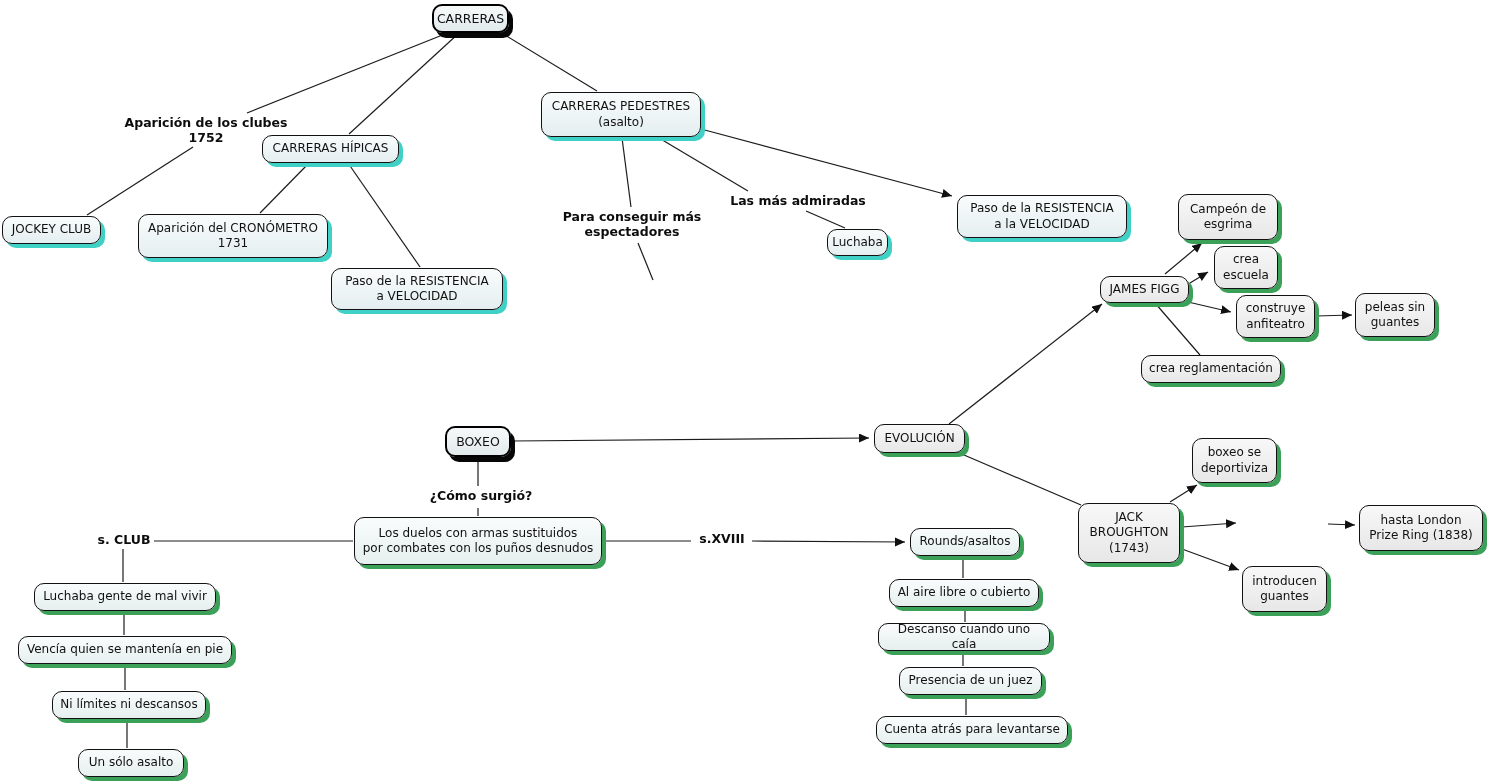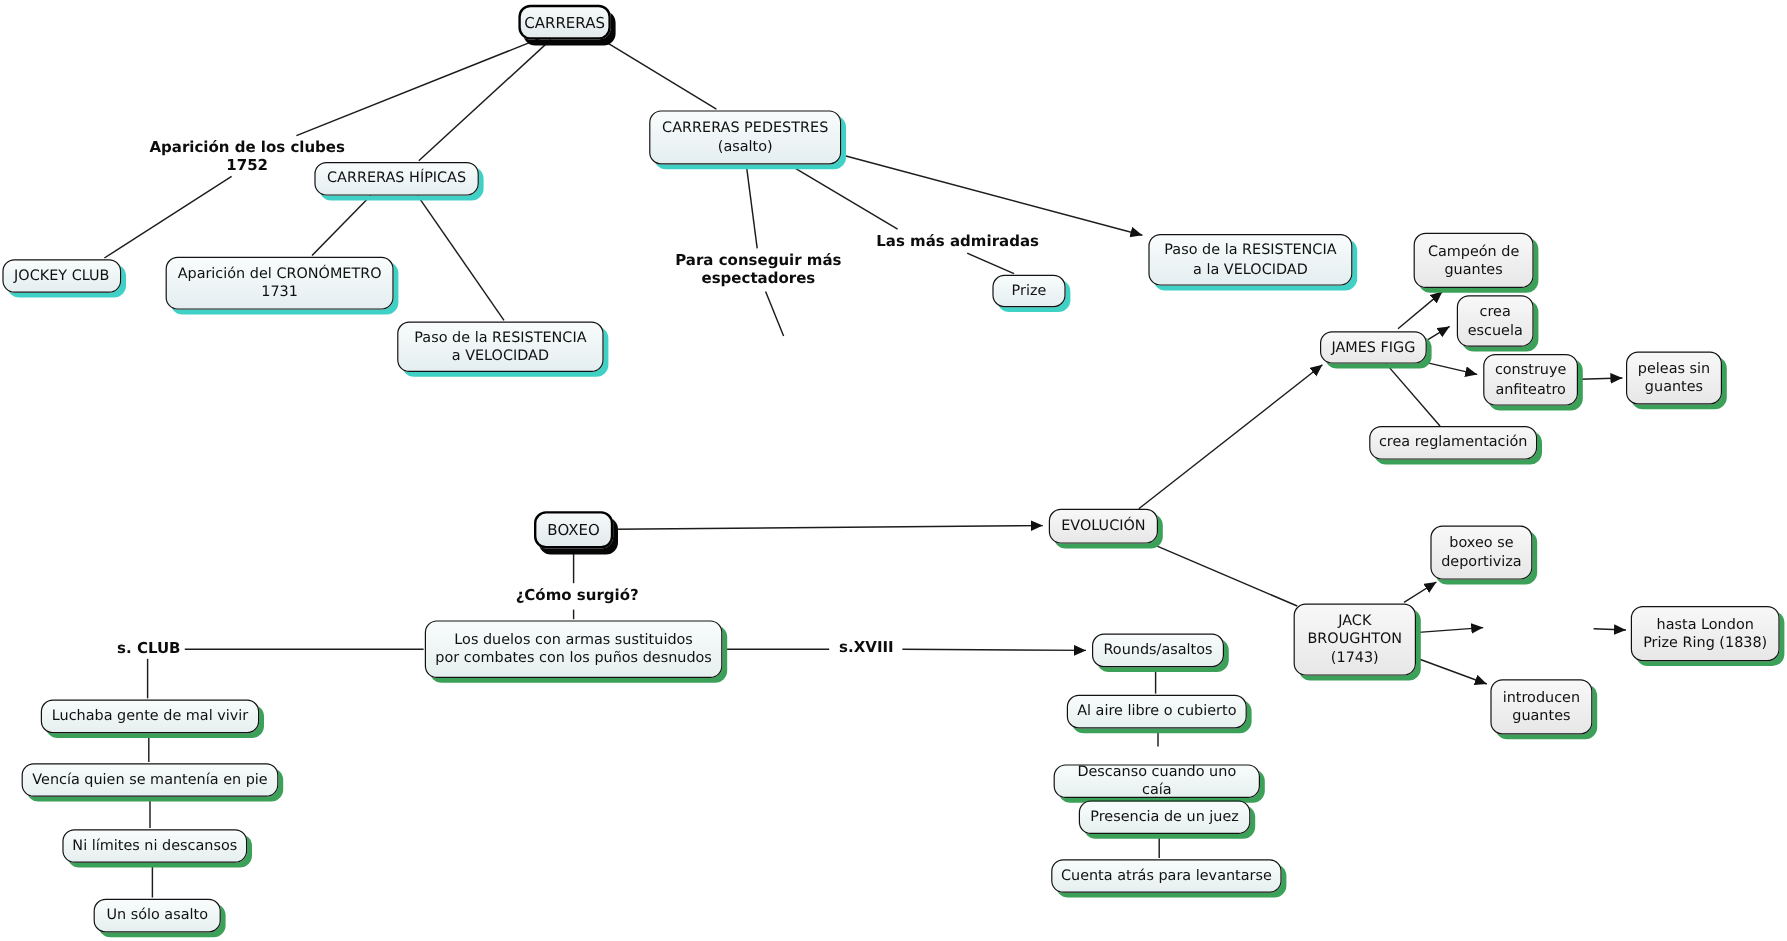--- a/index.html
+++ b/index.html
@@ -103,26 +103,26 @@
   <div class="node root" style="left:445px;top:426px;width:66px;height:31px">BOXEO</div>
 
   <div class="node teal" style="left:541px;top:92px;width:160px;height:45px">CARRERAS PEDESTRES
 (asalto)</div>
   <div class="node teal" style="left:262px;top:135px;width:137px;height:28px">CARRERAS HÍPICAS</div>
   <div class="node teal" style="left:2px;top:216px;width:99px;height:28px">JOCKEY CLUB</div>
   <div class="node teal" style="left:138px;top:214px;width:190px;height:44px">Aparición del CRONÓMETRO
 1731</div>
   <div class="node teal" style="left:331px;top:268px;width:172px;height:42px">Paso de la RESISTENCIA
 a VELOCIDAD</div>
-  <div class="node teal" style="left:827px;top:229px;width:61px;height:27px">Prize</div>
+  <div class="node teal" style="left:827px;top:229px;width:61px;height:27px">Luchaba</div>
   <div class="node teal" style="left:957px;top:195px;width:170px;height:43px">Paso de la RESISTENCIA
 a la VELOCIDAD</div>
 
   <div class="node ggrey" style="left:1178px;top:194px;width:100px;height:46px">Campeón de
-guantes</div>
+esgrima</div>
   <div class="node ggrey" style="left:1214px;top:246px;width:64px;height:43px">crea
 escuela</div>
   <div class="node ggrey" style="left:1100px;top:276px;width:89px;height:27px">JAMES FIGG</div>
   <div class="node ggrey" style="left:1236px;top:295px;width:79px;height:43px">construye
 anfiteatro</div>
   <div class="node ggrey" style="left:1355px;top:293px;width:80px;height:44px">peleas sin
 guantes</div>
   <div class="node ggrey" style="left:1141px;top:355px;width:140px;height:28px">crea reglamentación</div>
 
   <div class="node ggrey" style="left:874px;top:424px;width:91px;height:29px">EVOLUCIÓN</div>
@@ -137,21 +137,21 @@
 guantes</div>
 
   <div class="node gblue" style="left:34px;top:583px;width:182px;height:28px">Luchaba gente de mal vivir</div>
   <div class="node gblue" style="left:354px;top:517px;width:248px;height:48px">Los duelos con armas sustituidos
 por combates con los puños desnudos</div>
   <div class="node gblue" style="left:18px;top:636px;width:214px;height:28px">Vencía quien se mantenía en pie</div>
   <div class="node gblue" style="left:52px;top:691px;width:154px;height:28px">Ni límites ni descansos</div>
   <div class="node gblue" style="left:78px;top:749px;width:106px;height:28px">Un sólo asalto</div>
   <div class="node gblue" style="left:910px;top:528px;width:110px;height:28px">Rounds/asaltos</div>
   <div class="node gblue" style="left:889px;top:579px;width:150px;height:28px">Al aire libre o cubierto</div>
-  <div class="node gblue" style="left:878px;top:637px;width:172px;height:28px">Descanso cuando uno caía</div>
+  <div class="node gblue" style="left:878px;top:623px;width:172px;height:28px">Descanso cuando uno caía</div>
   <div class="node gblue" style="left:899px;top:667px;width:143px;height:28px">Presencia de un juez</div>
   <div class="node gblue" style="left:876px;top:716px;width:192px;height:28px">Cuenta atrás para levantarse</div>
 
   <div class="edge-label" style="left:118px;top:115px;width:176px">Aparición de los clubes
 1752</div>
   <div class="edge-label" style="left:558px;top:209px;width:148px">Para conseguir más
 espectadores</div>
   <div class="edge-label" style="left:730px;top:193px;width:136px">Las más admiradas</div>
   <div class="edge-label" style="left:427px;top:488px;width:108px">¿Cómo surgió?</div>
   <div class="edge-label" style="left:96px;top:532px;width:56px">s. CLUB</div>

